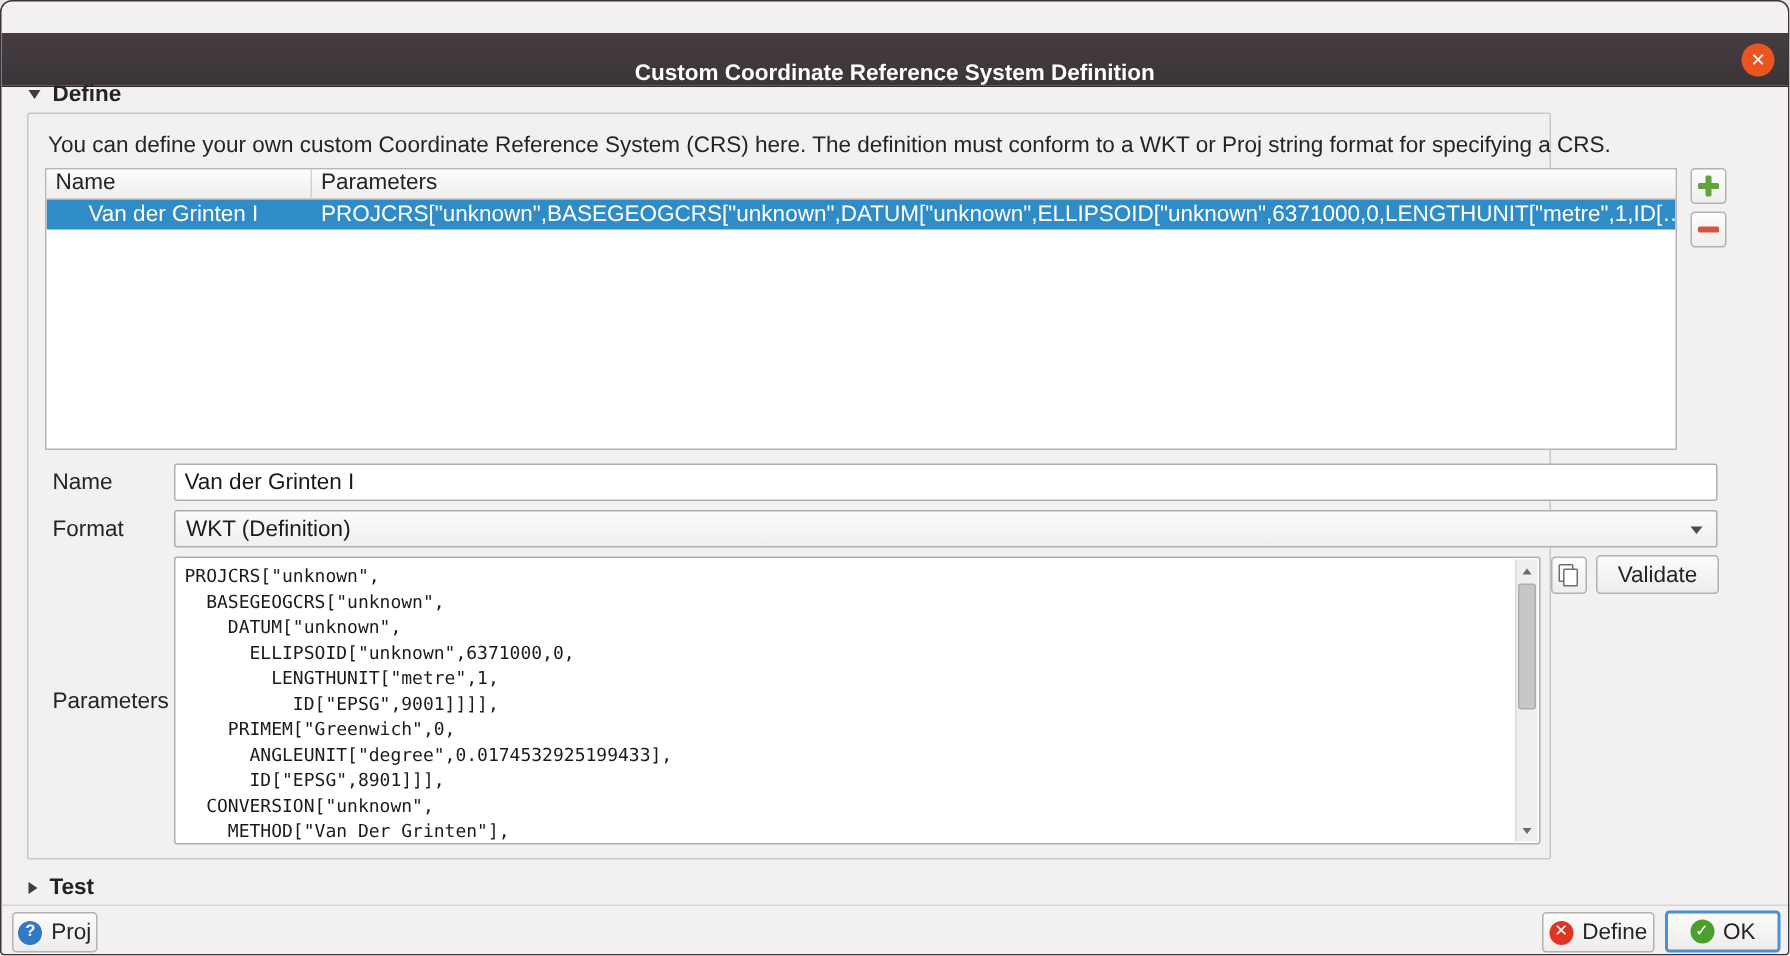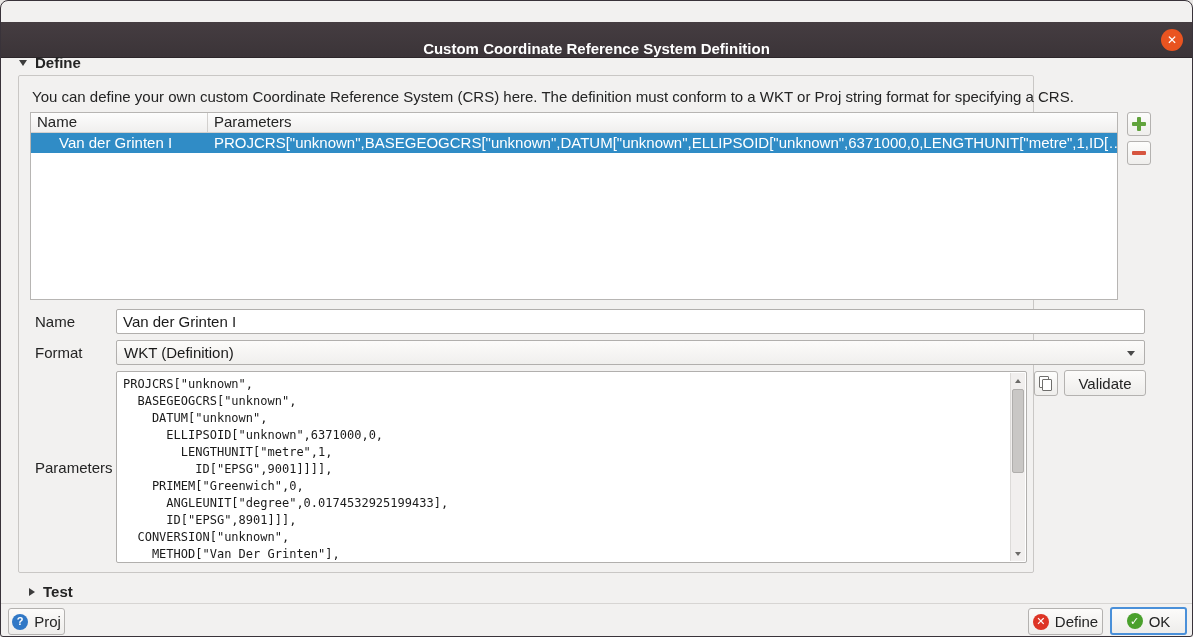--- a/index.html
+++ b/index.html
@@ -29,21 +29,21 @@
     border-radius: 50%; background: #e95420; border: none;
     display: flex; align-items: center; justify-content: center; cursor: pointer;
   }
   .close-x { color: #ffffff; font-size: 12px; line-height: 1; }
   
   .section-header {
     position: absolute; display: flex; align-items: center; gap: 8px;
     font-weight: bold; font-size: 15px; color: #242424; cursor: pointer; text-align: right;
   }
   .define-header { left: 18px; top: 53px; }
-  .test-header   { left: 28px; top: 582px; }
+  .test-header   { left: 18px; top: 582px; }
   .tri { width: 0; height: 0; display: inline-block; }
   .tri-down  { border-left: 4.5px solid transparent; border-right: 4.5px solid transparent; border-top: 6px solid #3c3c3c; }
   .tri-right { border-top: 4.5px solid transparent; border-bottom: 4.5px solid transparent; border-left: 6px solid #3c3c3c; }
   
   .define-frame {
     position: absolute; left: 17px; top: 74px; width: 1016px; height: 498px;
     border: 1px solid #c9c7c5; border-radius: 2px;
   }
   .help-text {
     position: absolute; left: 13px; top: 12px; width: 1132px;

